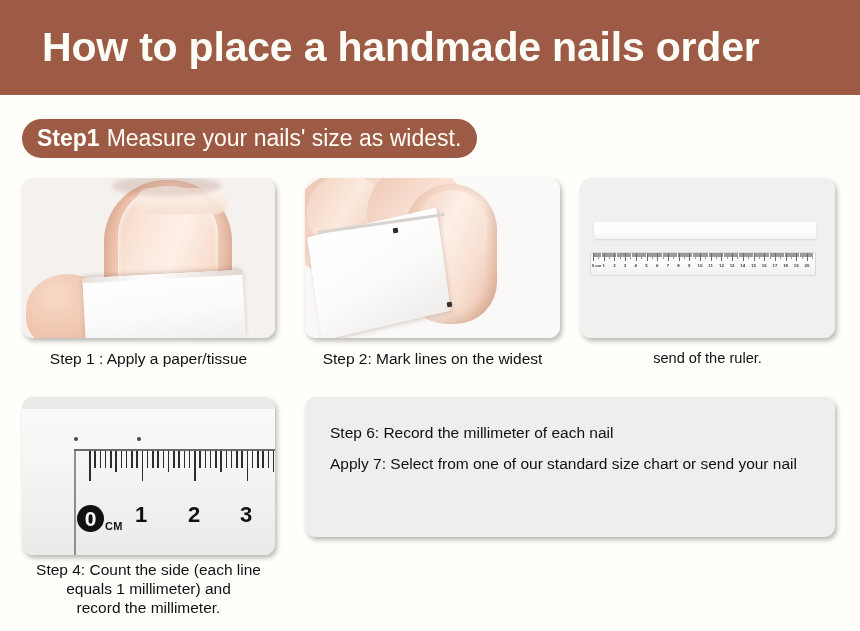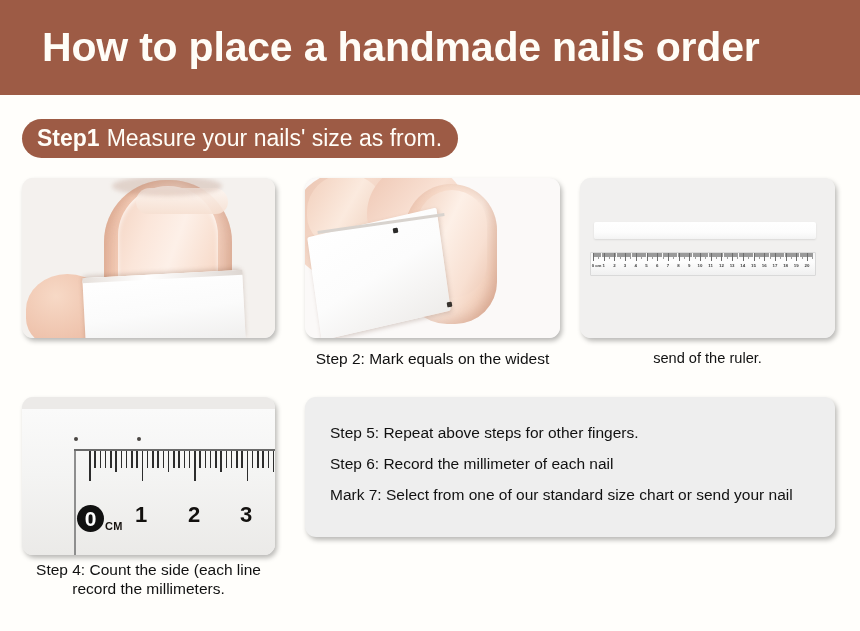--- a/index.html
+++ b/index.html
@@ -281,21 +281,21 @@
 </style>
 </head>
 <body>
 
 <div class="banner">
   <div class="banner-title">How to place a handmade nails order</div>
 </div>
 
 <div class="step-pill">
   <span class="pill-strong">Step1</span>
-  <span class="pill-text">Measure your nails' size as from.</span>
+  <span class="pill-text">Measure your nails' size as widest.</span>
 </div>
 
 <div class="card card-1">
   <div class="photo1">
     <div class="p1-hand"></div>
     <div class="p1-finger">
       <div class="p1-nail">
         <div class="p1-nail-tip"></div>
       </div>
       <div class="p1-cuticle"></div>
@@ -556,23 +556,24 @@
           <span style="left: 194.6px;">18</span>
           <span style="left: 205.3px;">19</span>
           <span style="left: 216px;">20</span>
           <span style="left: 7.35px;">cm</span>
         </div>
     </div>
   </div>
 </div>
 
 <div class="caption cap-1">
+  <div>Step 1 : Apply a paper/tissue</div>
 </div>
 <div class="caption cap-2">
-  <div>Step 2: Mark equals on the widest</div>
+  <div>Step 2: Mark lines on the widest</div>
 </div>
 <div class="caption cap-3">
   <div>send of the ruler.</div>
 </div>
 
 <div class="card card-4">
   <div class="photo4">
     <div class="p4-body">
       <div class="p4-vline"></div>
       <div class="p4-hline"></div>
@@ -620,23 +621,23 @@
       <div class="p4-cm">CM</div>
       <div class="p4-num" id="p4-n1" style="left:119px">1</div>
       <div class="p4-num" id="p4-n2" style="left:172px">2</div>
       <div class="p4-num" id="p4-n3" style="left:224px">3</div>
     </div>
   </div>
 </div>
 
 <div class="card card-5"></div>
 <div class="steps-list">
-  <div class="step-line">Step 5: Repeat above steps for other fingers.</div>
   <div class="step-line">Step 6: Record the millimeter of  each nail</div>
   <div class="step-line wrap">
-    <span>Mark 7: Select from one of our standard size chart or send your nail</span>
+    <span>Apply 7: Select from one of our standard size chart or send your nail</span>
   </div>
 </div>
 
 <div class="caption cap-4">
   <div>Step 4: Count the side (each line</div>
-  <div>record the millimeters.</div>
+  <div>equals 1 millimeter) and</div>
+  <div>record the millimeter.</div>
 </div>
 
 </body></html>

